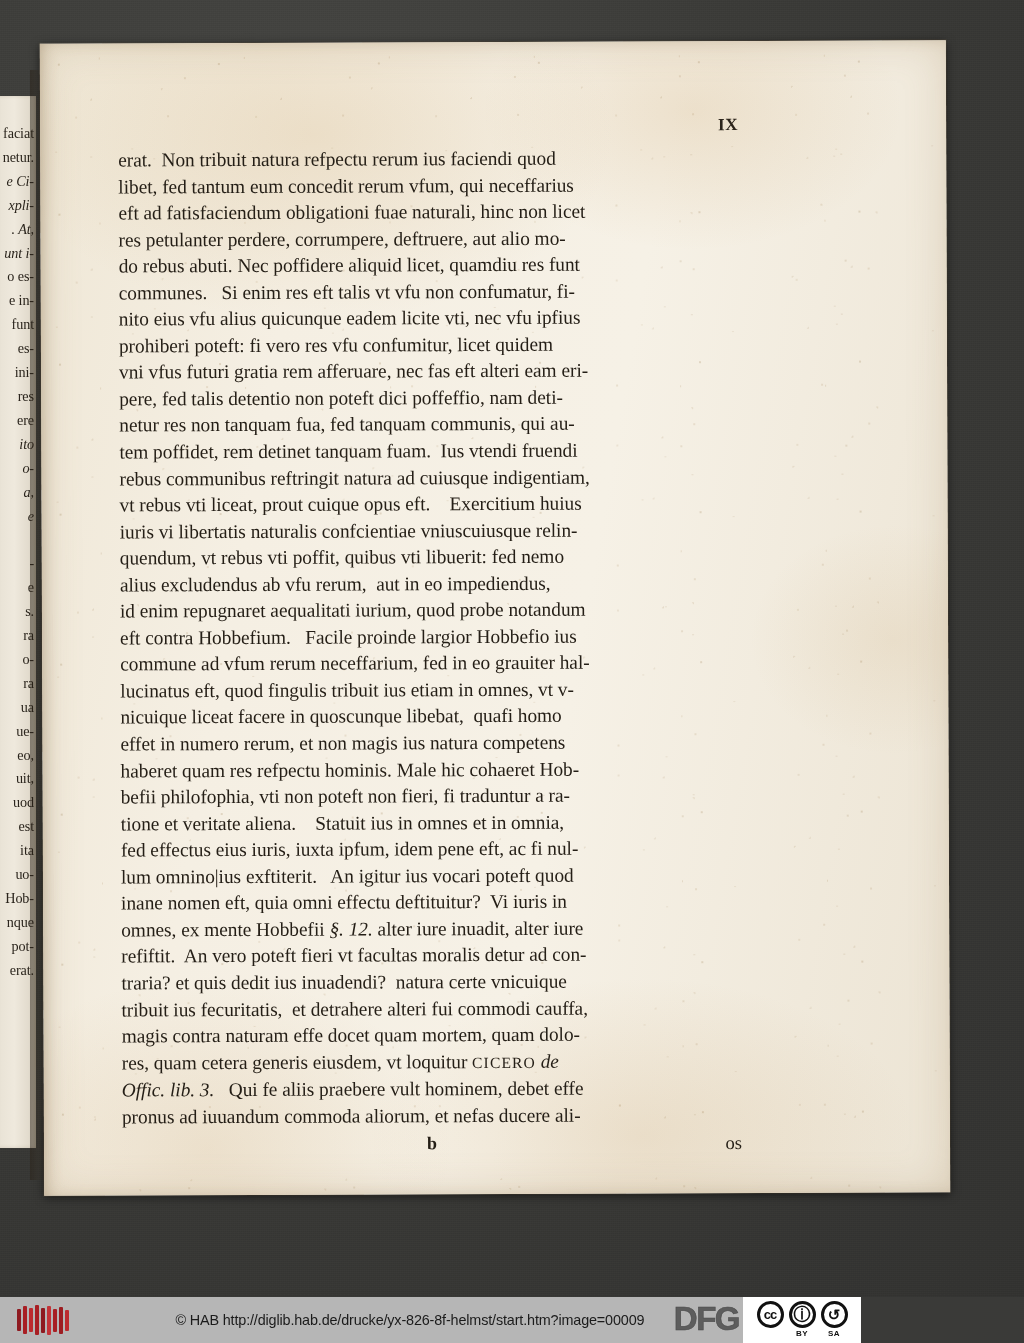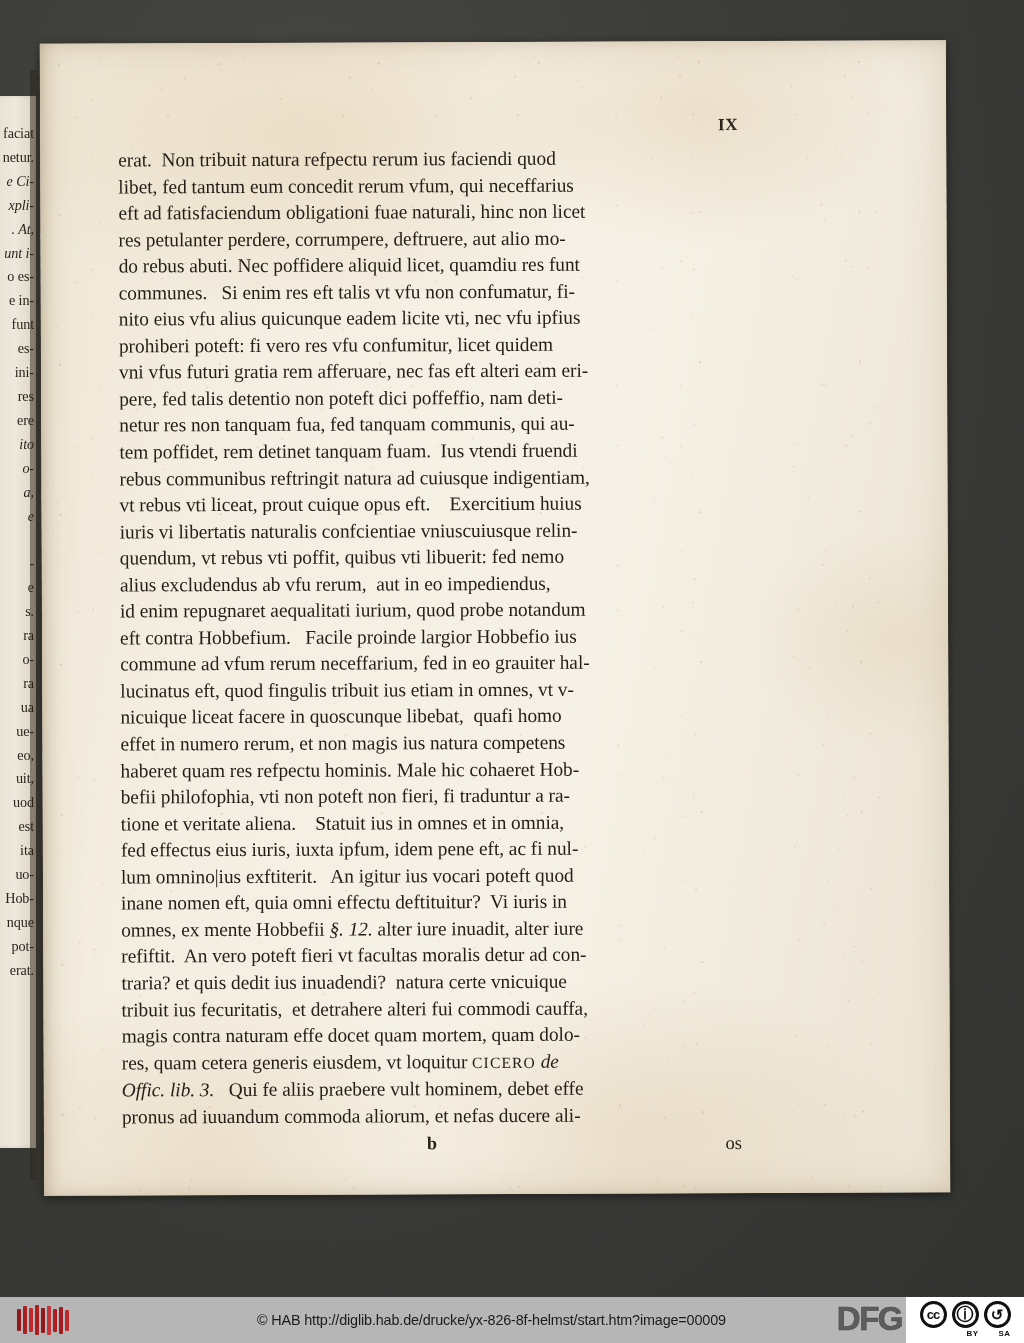--- a/index.html
+++ b/index.html
@@ -185,21 +185,21 @@
     box-shadow:
       inset 0 0 40px rgba(150,118,72,.22),
       inset 7px 0 18px -8px rgba(110,86,50,.45);
   }
 
   
   .wm-bar {
     position: absolute;
     left: 0;
     top: 1297px;
-    width: 1024px;
+    width: 861px;
     height: 46px;
     background: #b6b6b6;
     display: flex;
     align-items: center;
   }
   .wm-bar .hab-logo {
     width: 86px;
     height: 46px;
     display: flex;
     align-items: center;
@@ -251,21 +251,21 @@
     width: 118px;
     height: 46px;
     background: #ffffff;
     display: flex;
     align-items: flex-start;
     justify-content: center;
     gap: 5px;
     padding-top: 4px;
     box-sizing: border-box;
   }
-  .cc-badge { position: relative; text-align: right; }
+  .cc-badge { position: relative; text-align: center; }
   .cc-badge .ring {
     width: 27px; height: 27px;
     border-radius: 50%;
     border: 3px solid #111;
     display: flex; align-items: center; justify-content: center;
     font-family: "Liberation Sans", sans-serif;
     font-weight: bold;
     color: #111;
     box-sizing: border-box;
   }

